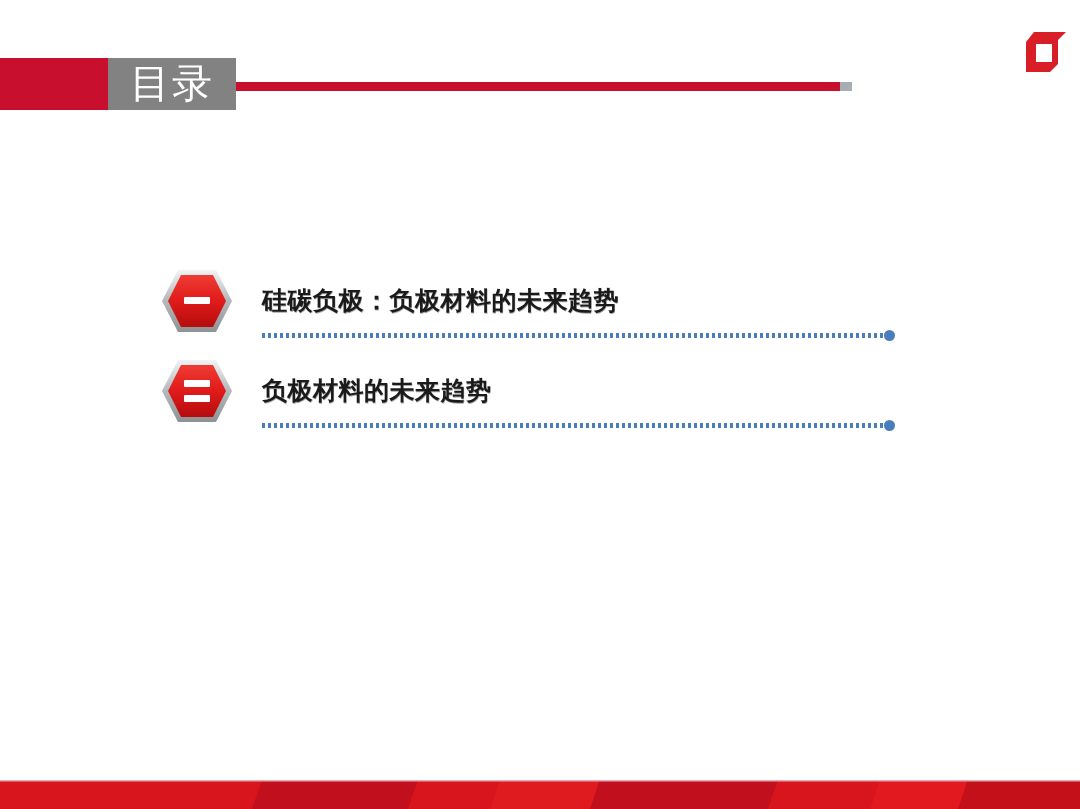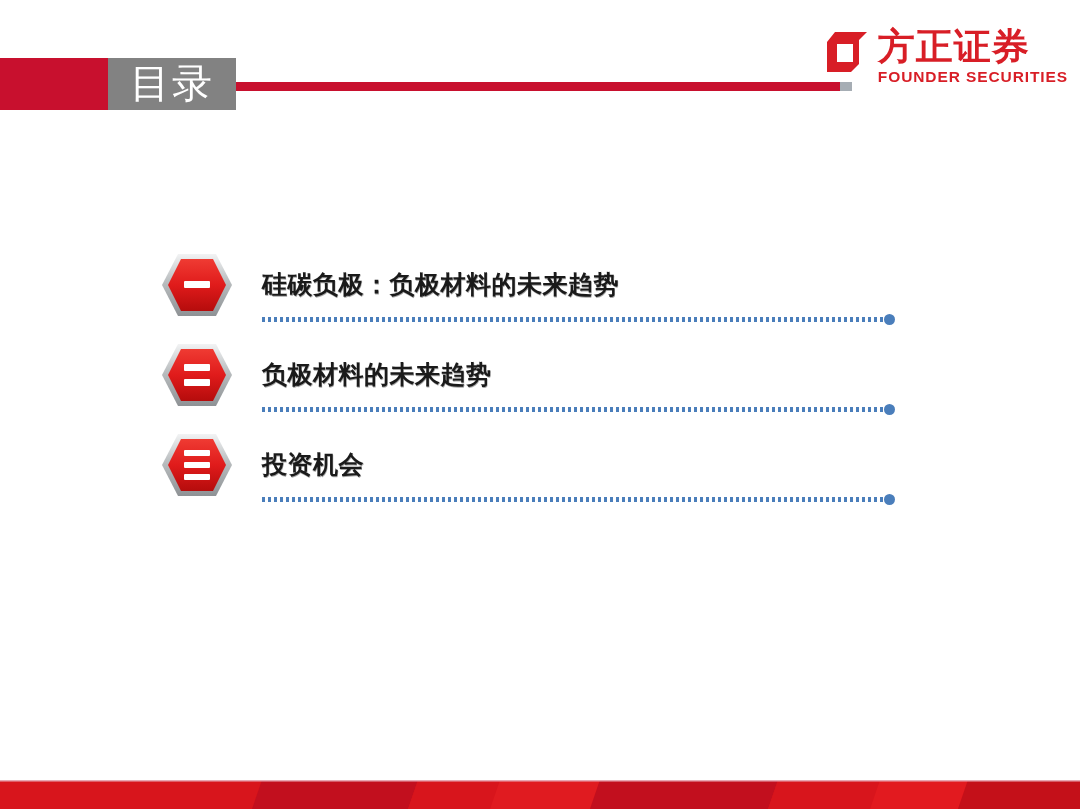--- a/index.html
+++ b/index.html
@@ -99,21 +99,21 @@
     font-weight: bold;
     letter-spacing: 0.9px;
     margin-top: 2px;
     font-family: "Liberation Sans", sans-serif;
   }
 
   
   .toc {
     position: absolute;
     left: 0;
-    top: 244px;
+    top: 260px;
     width: 1080px;
   }
   .toc-row {
     position: relative;
     height: 90px;
   }
   .toc-icon {
     position: absolute;
     left: 160px;
     top: 8px;
@@ -179,24 +179,20 @@
   </div>
 
   <div class="header-rule"></div>
   <div class="header-rule-cap"></div>
 
   <div class="logo">
     <svg class="logo-mark" viewBox="0 0 44 44">
       <path d="M10 2 L42 2 L34 10 L34 34 L26 42 L2 42 L2 12 L10 2 Z" fill="#d81e26"></path>
       <path d="M12 14 L28 14 L28 32 L12 32 Z" fill="#ffffff"></path>
     </svg>
-    <div class="logo-text-wrap">
-      <span class="logo-cn">方正证券</span>
-      <span class="logo-en">FOUNDER SECURITIES</span>
-    </div>
   </div>
 
   <div class="toc">
 
     <div class="toc-row">
       <svg class="toc-icon" viewBox="0 0 74 66">
         <defs>
           <linearGradient id="silver1" x1="0" y1="0" x2="0" y2="1">
             <stop offset="0" stop-color="#f2f3f4"></stop>
             <stop offset="0.45" stop-color="#b9bdbf"></stop>
@@ -222,32 +218,20 @@
         <polygon points="18,2 56,2 72,33 56,64 18,64 2,33" fill="url(#silver1)"></polygon>
         <polygon points="21,7 53,7 66,33 53,59 21,59 8,33" fill="url(#red1)"></polygon>
         <rect x="24" y="22" width="26" height="7" rx="1" fill="#ffffff"></rect>
         <rect x="24" y="37" width="26" height="7" rx="1" fill="#ffffff"></rect>
       </svg>
       <span class="toc-label">负极材料的未来趋势</span>
       <div class="toc-dots"></div>
       <div class="toc-enddot"></div>
     </div>
 
-    <div class="toc-row">
-      <svg class="toc-icon" viewBox="0 0 74 66">
-        <polygon points="18,2 56,2 72,33 56,64 18,64 2,33" fill="url(#silver1)"></polygon>
-        <polygon points="21,7 53,7 66,33 53,59 21,59 8,33" fill="url(#red1)"></polygon>
-        <rect x="24" y="18" width="26" height="6" rx="1" fill="#ffffff"></rect>
-        <rect x="24" y="30" width="26" height="6" rx="1" fill="#ffffff"></rect>
-        <rect x="24" y="42" width="26" height="6" rx="1" fill="#ffffff"></rect>
-      </svg>
-      <span class="toc-label">投资机会</span>
-      <div class="toc-dots"></div>
-      <div class="toc-enddot"></div>
-    </div>
 
   </div>
 
   <div class="bottom-bar">
     <svg width="1080" height="29" viewBox="0 0 1080 29">
       <rect x="0" y="0" width="1080" height="29" fill="#d8151c"></rect>
       <polygon points="0,0 262,0 252,29 0,29" fill="#d8151c"></polygon>
       <polygon points="262,0 418,0 408,29 252,29" fill="#c20f1e"></polygon>
       <polygon points="418,0 500,0 490,29 408,29" fill="#d8151c"></polygon>
       <polygon points="500,0 600,0 590,29 490,29" fill="#e01b20"></polygon>

